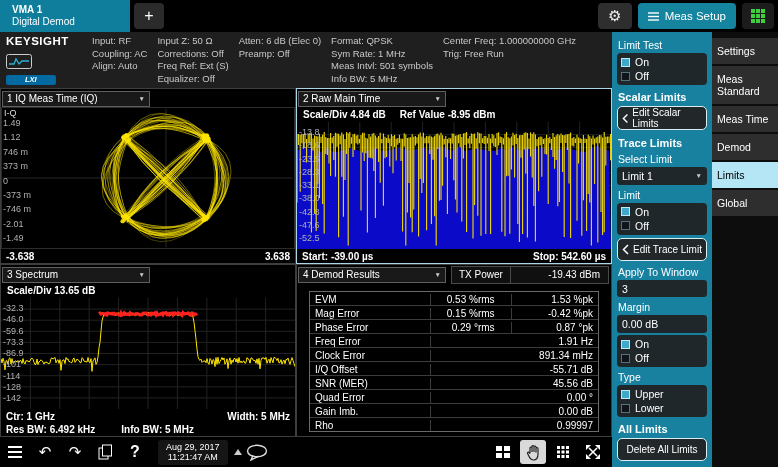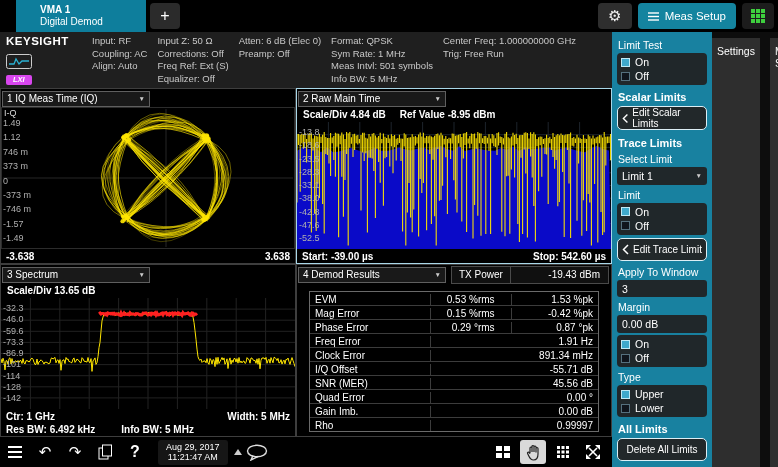--- a/index.html
+++ b/index.html
@@ -1,31 +1,31 @@
 <!DOCTYPE html>
 <html><head>
 <meta charset="utf-8">
 <style>
   html,body{width:778px;height:467px;margin:0;padding:0;background:#000;font-family:"Liberation Sans",sans-serif;overflow:hidden;}
   body{position:relative;color:#fff;}
   
   #topbar{position:absolute;left:0;top:0;width:778px;height:32px;background:#000;display:flex;align-items:center;}
-  .app-tab{width:130px;height:32px;background:#0e7e9c;box-sizing:border-box;padding:3px 24px;display:flex;flex-direction:column;justify-content:center;line-height:12px;margin-left:16px;}
+  .app-tab{width:130px;height:32px;background:#0e7e9c;box-sizing:border-box;padding:3px 12px;display:flex;flex-direction:column;justify-content:center;line-height:12px;}
   .app-tab .l1{font-size:10px;font-weight:bold;}
   .app-tab .l2{font-size:10px;}
   .add-tab{width:30px;height:26px;margin-left:4px;background:#2b2b2b;border-radius:4px;display:flex;align-items:center;justify-content:center;font-size:16px;color:#fff;}
   .tb-spacer{flex:1;}
   .gear-btn{width:34px;height:26px;background:#2e2e2e;border-radius:4px;display:flex;align-items:center;justify-content:center;font-size:15px;margin-right:6px;color:#eee;}
   .meas-setup-btn{height:26px;background:#14849f;border-radius:4px;display:flex;align-items:center;gap:6px;padding:0 10px;font-size:11.5px;margin-right:6px;}
   .apps-btn{width:32px;height:26px;background:#1c1c1c;border-radius:4px;display:flex;align-items:center;justify-content:center;margin-right:4px;}
   
   #infobar{position:absolute;left:0;top:32px;width:612px;height:56px;background:#1f1f1f;box-sizing:border-box;padding:3px 6px;display:flex;gap:10px;font-size:9.5px;color:#c9c9c9;}
   .brand-col{width:76px;display:flex;flex-direction:column;justify-content:space-between;}
   .brand{color:#fff;font-weight:bold;font-size:11.5px;letter-spacing:0.5px;}
-  .lxi{align-self:flex-start;background:#d946ef;color:#fff;font-size:7.5px;font-weight:bold;font-style:italic;border-radius:2px;padding:0 7px;line-height:10px;}
+  .lxi{align-self:flex-start;background:#0369a1;color:#fff;font-size:7.5px;font-weight:bold;font-style:italic;border-radius:2px;padding:0 19px;line-height:10px;}
   .info-col{display:flex;flex-direction:column;line-height:12.6px;white-space:nowrap;}
   .info-col span{display:block;}
   
   #main{position:absolute;left:0;top:88px;width:612px;height:349px;background:#0a0a0a;}
   .window{position:absolute;box-sizing:border-box;border:1px solid #3e3e3e;background:#000;display:flex;flex-direction:column;}
   .window.active{border-color:#a9d7e8;}
   #w1{left:0;top:0;width:296px;height:176px;}
   #w2{left:296px;top:0;width:316px;height:176px;}
   #w3{left:0;top:176px;width:296px;height:173px;}
   #w4{left:296px;top:176px;width:316px;height:173px;}
@@ -54,21 +54,21 @@
   #panel{position:absolute;left:612px;top:32px;width:100px;height:435px;background:#1881a0;box-sizing:border-box;padding:4px 5px;display:flex;flex-direction:column;font-size:10.5px;overflow:hidden;}
   .p-label{margin:3px 1px 1px;line-height:12px;}
   .p-section{margin:5px 1px 1px;font-weight:bold;font-size:11px;line-height:12px;}
   .toggle{background:#20272a;border-radius:4px;padding:2px 4px;margin:1px 0;display:flex;flex-direction:column;}
   .t-row{display:flex;align-items:center;gap:5px;height:14px;}
   .t-ind{width:9px;height:9px;box-sizing:border-box;background:#10151c;border:1px solid #55707e;}
   .t-ind.sel{background:#3fa9cc;border-color:#bfe9f5;}
   .p-btn{display:flex;align-items:center;gap:4px;background:#22282a;border:1px solid #dceef5;border-radius:5px;color:#fff;font-size:10px;height:24px;margin:2px 0;padding:0 4px;text-align:left;}
   .p-select,.p-value{background:#20272a;border-radius:3px;height:19px;display:flex;align-items:center;justify-content:space-between;padding:0 5px;margin:1px 0;}
   
-  #tabscol{position:absolute;left:712px;top:32px;width:66px;height:435px;background:#0d0d0d;box-sizing:border-box;padding-top:6px;display:flex;flex-direction:row;gap:10px;}
+  #tabscol{position:absolute;left:712px;top:32px;width:66px;height:435px;background:#0d0d0d;box-sizing:border-box;padding-top:6px;display:flex;flex-direction:column;gap:2px;}
   .side-tab{background:#2e2e2e;color:#fff;font-size:10.5px;line-height:12px;padding:7px 5px;}
   .side-tab.active{background:#b5e6f5;color:#000;}
   
   #bottombar{position:absolute;left:0;top:437px;width:612px;height:30px;background:#000;display:flex;align-items:center;}
   .bb-btn{width:26px;height:24px;margin:0 2px;display:flex;align-items:center;justify-content:center;border-radius:3px;}
   .bb-btn.help{font-size:16px;font-weight:bold;color:#fff;}
   .bb-btn.selected{background:#d9d9d9;}
   .timestamp{margin-left:8px;background:#161616;border-radius:3px;padding:2px 8px;font-size:9px;line-height:10.5px;text-align:center;}
   .bb-tri{width:0;height:0;border-left:4px solid transparent;border-right:4px solid transparent;border-bottom:6px solid #ccc;margin-left:6px;}
   .bb-right{margin-left:auto;display:flex;align-items:center;margin-right:4px;}
@@ -163,21 +163,21 @@
     <div class="plot">
       <span class="trace-name">I-Q</span>
       <div class="ylabels iq">
           <span>1.49</span>
           <span>1.12</span>
           <span>746 m</span>
           <span>373 m</span>
           <span>0</span>
           <span>-373 m</span>
           <span>-746 m</span>
-          <span>-1.57</span>
+          <span>-2.01</span>
           <span>-1.49</span>
         </div>
       <svg id="iq-svg" viewBox="0 0 294 142" preserveAspectRatio="none">
           <rect x="0.5" y="0.5" width="293" height="141" fill="none" stroke="#2c2c2c"></rect>
           <line x1="165" y1="2" x2="165" y2="140" stroke="#262626"></line>
           <line x1="2" y1="71" x2="292" y2="71" stroke="#262626"></line>
           <path d="M121.58193327207118 27.933707803022116 Q 178.35341371782124 76.57280375994742 205.15011687972583 110.33865181636065" fill="none" stroke="#ffe600" stroke-width="0.8" opacity="0.56"></path>
           <path d="M203.17947630141862 31.373279227642342 Q 171.43501851707697 64.21883570868522 122.59163854760118 112.84862920595333" fill="none" stroke="#ffe600" stroke-width="0.8" opacity="0.59"></path>
           <path d="M122.87996082077734 30.075710153905675 Q 159.2109254617244 71.97270671464503 203.57431173766963 114.34562273137271" fill="none" stroke="#ffe600" stroke-width="0.8" opacity="0.44"></path>
           <path d="M207.64445716887712 28.835541965439916 Q 155.0224068099633 61.33003284409642 123.53665849170648 111.33531002094969" fill="none" stroke="#ffe600" stroke-width="0.8" opacity="0.72"></path>

